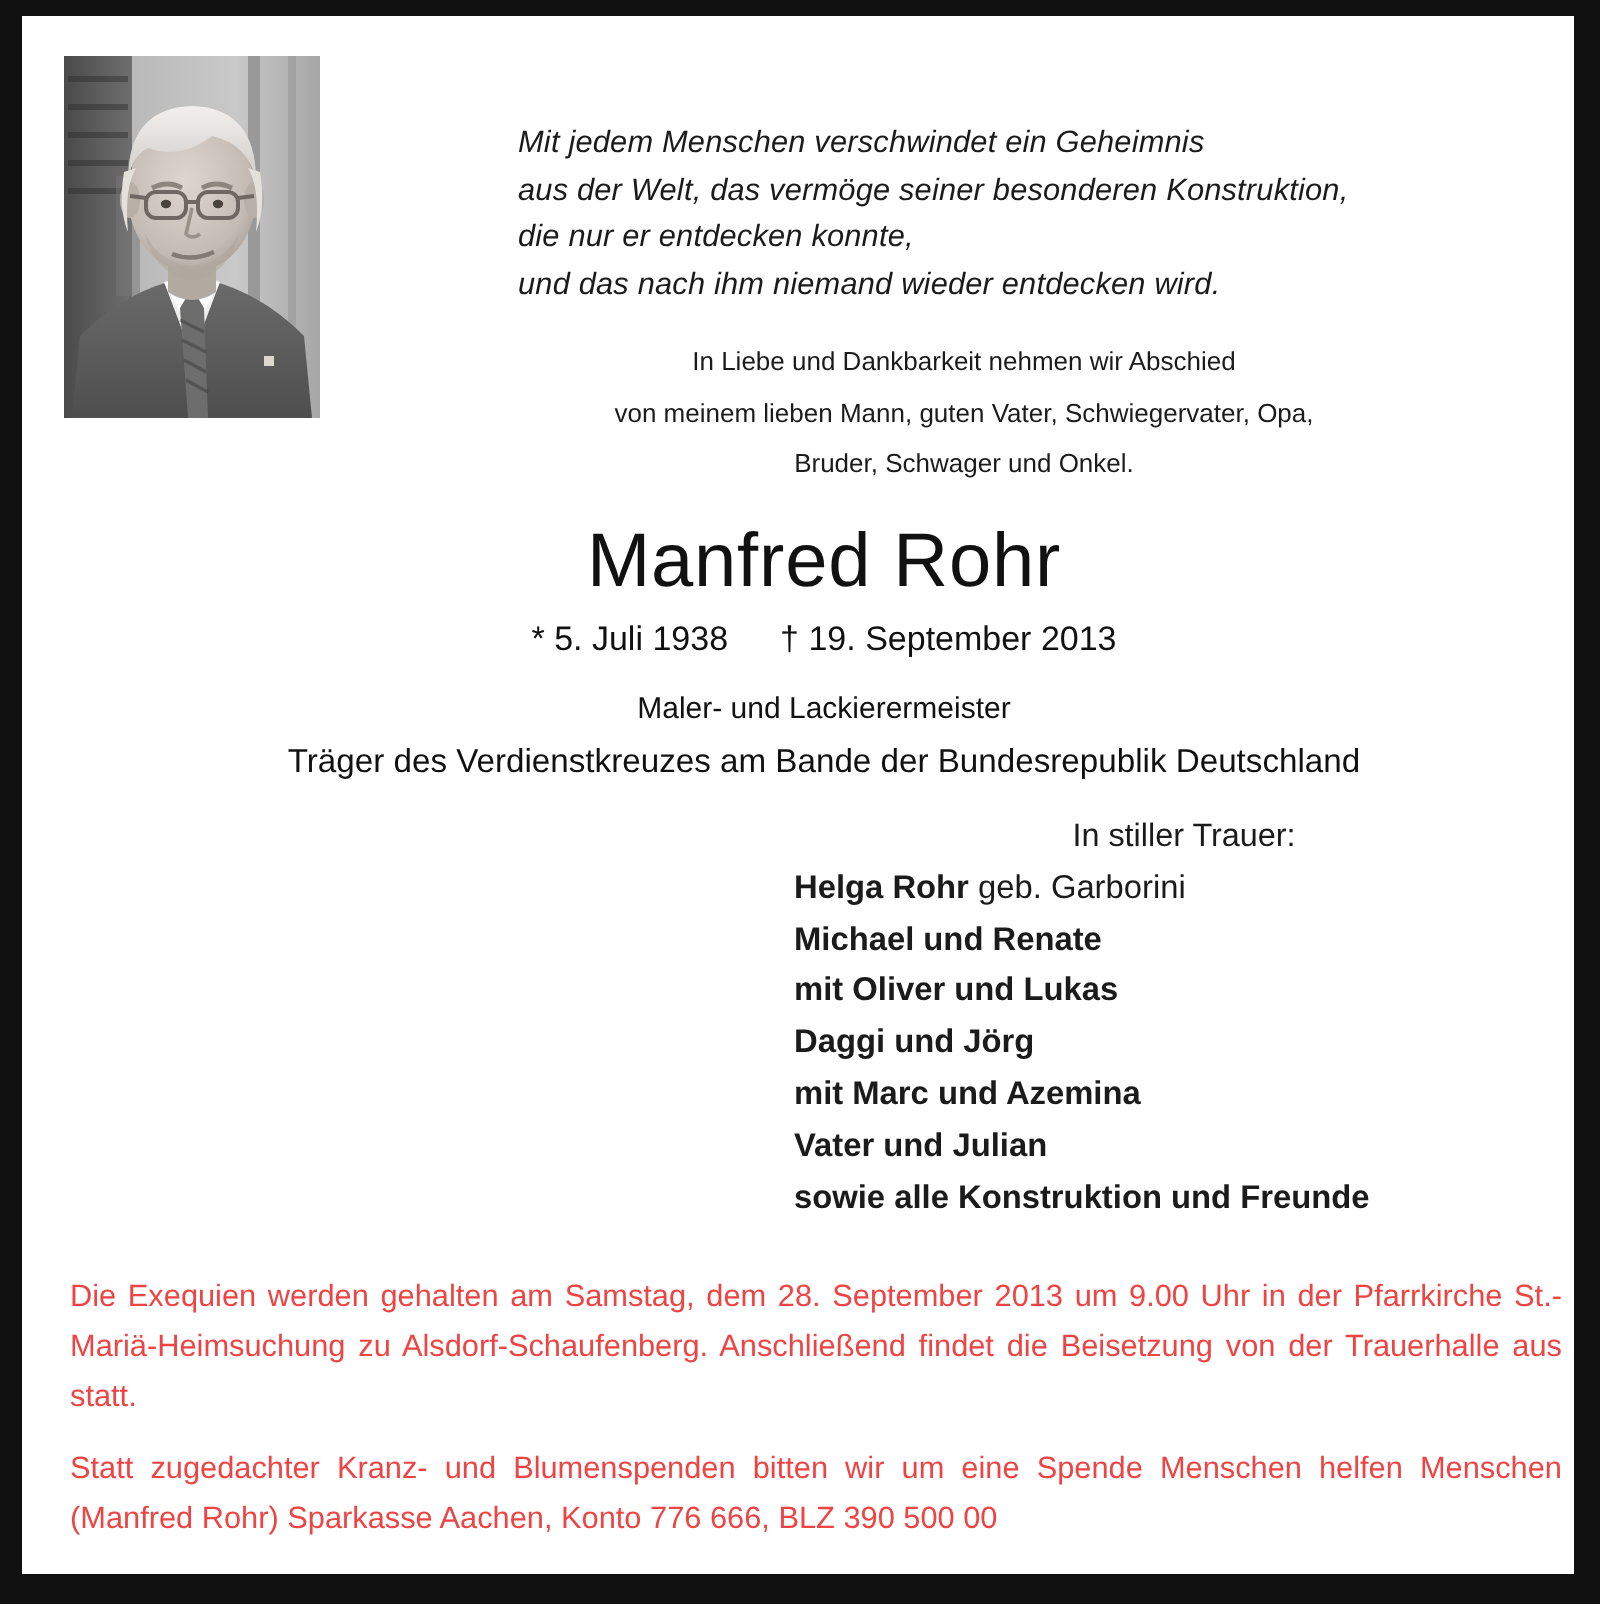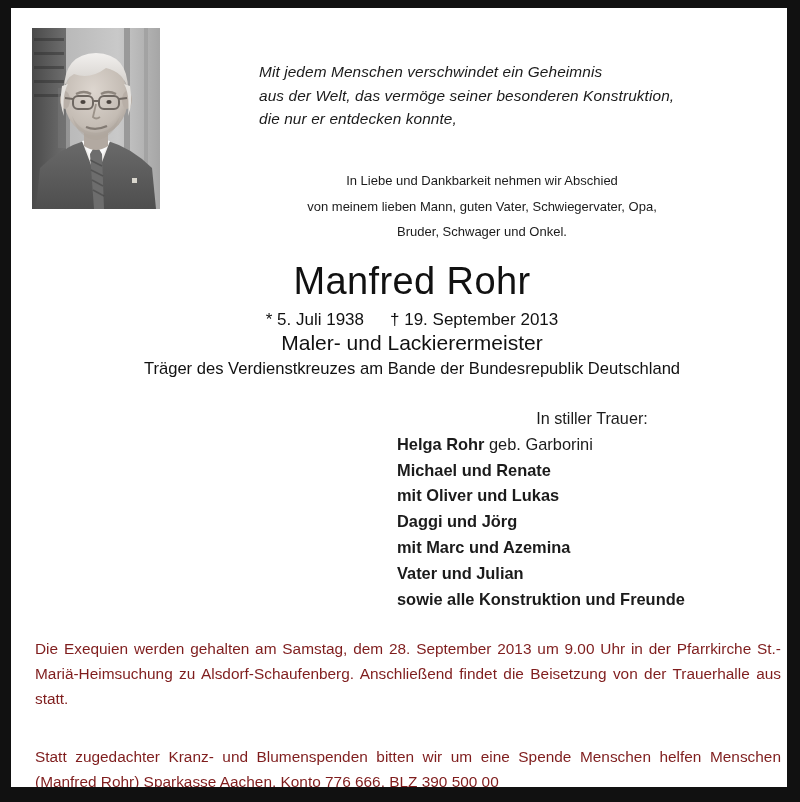--- a/index.html
+++ b/index.html
@@ -85,22 +85,22 @@
     font-weight: 400;
     letter-spacing: 0.4px;
   }
   .dates {
     margin-top: 6px;
     font-size: 17px;
     line-height: 22px;
   }
   .dates .sep { display: inline-block; width: 26px; }
   .profession {
-    margin-top: 0;
-    font-size: 21px;
+    margin-top: 12px;
+    font-size: 15px;
     line-height: 23px;
   }
   .honour {
     margin-top: 3px;
     font-size: 16.6px;
     line-height: 23px;
   }
 
   
   .mourners {
@@ -123,30 +123,30 @@
     white-space: nowrap;
   }
   .mourners .m-line .reg { font-weight: 400; }
 
   
   .bottom {
     position: absolute;
     left: 24px;
     top: 628px;
     width: 746px;
-    color: #7f1d1d;
+    color: #ef4444;
   }
   .bottom p {
     margin: 0;
     font-size: 15.4px;
     line-height: 25.2px;
     text-align: justify;
   }
   .bottom p.second {
-    margin-top: 32px;
+    margin-top: 10px;
   }
 </style>
 </head>
 <body>
 
 <div id="notice">
   <div class="inner">
 
     <div class="photo-wrap">
       <svg class="photo-svg" viewBox="0 0 128 181" preserveAspectRatio="xMidYMid slice">
@@ -238,20 +238,21 @@
         <path d="M54 99 Q64 103 75 98" stroke="#827a73" stroke-width="2.2" fill="none"></path>
 
         <path d="M40 88 Q46 110 64 112 Q82 110 88 88 Q80 104 64 105 Q48 104 40 88 Z" fill="#ada49c" opacity="0.45"></path>
       </svg>
     </div>
 
     <div class="quote">
       <div>Mit jedem Menschen verschwindet ein Geheimnis</div>
       <div>aus der Welt, das vermöge seiner besonderen Konstruktion,</div>
       <div>die nur er entdecken konnte,</div>
+      <div>und das nach ihm niemand wieder entdecken wird.</div>
     </div>
 
     <div class="farewell">
       <div>In Liebe und Dankbarkeit nehmen wir Abschied</div>
       <div>von meinem lieben Mann, guten Vater, Schwiegervater, Opa,</div>
       <div>Bruder, Schwager und Onkel.</div>
     </div>
 
     <div class="name-block">
       <div class="deceased-name">Manfred Rohr</div>

